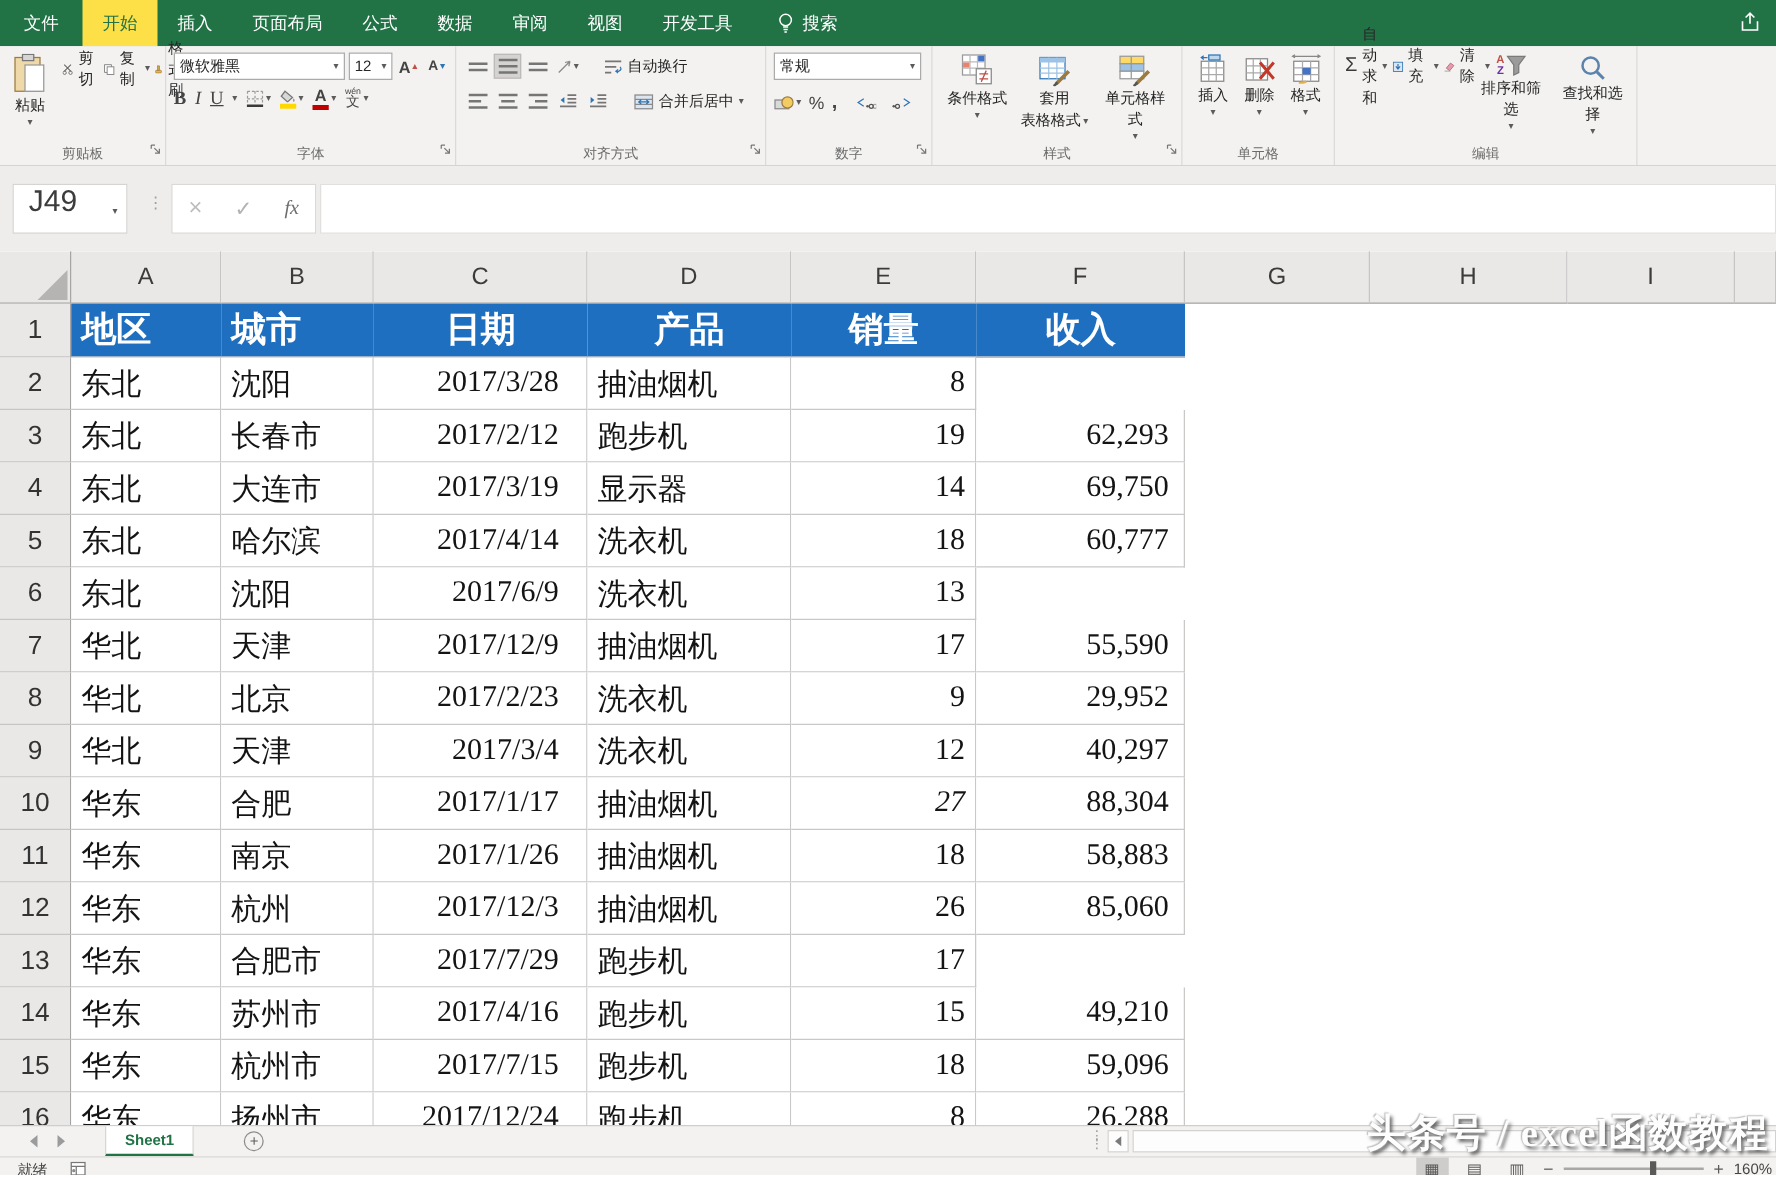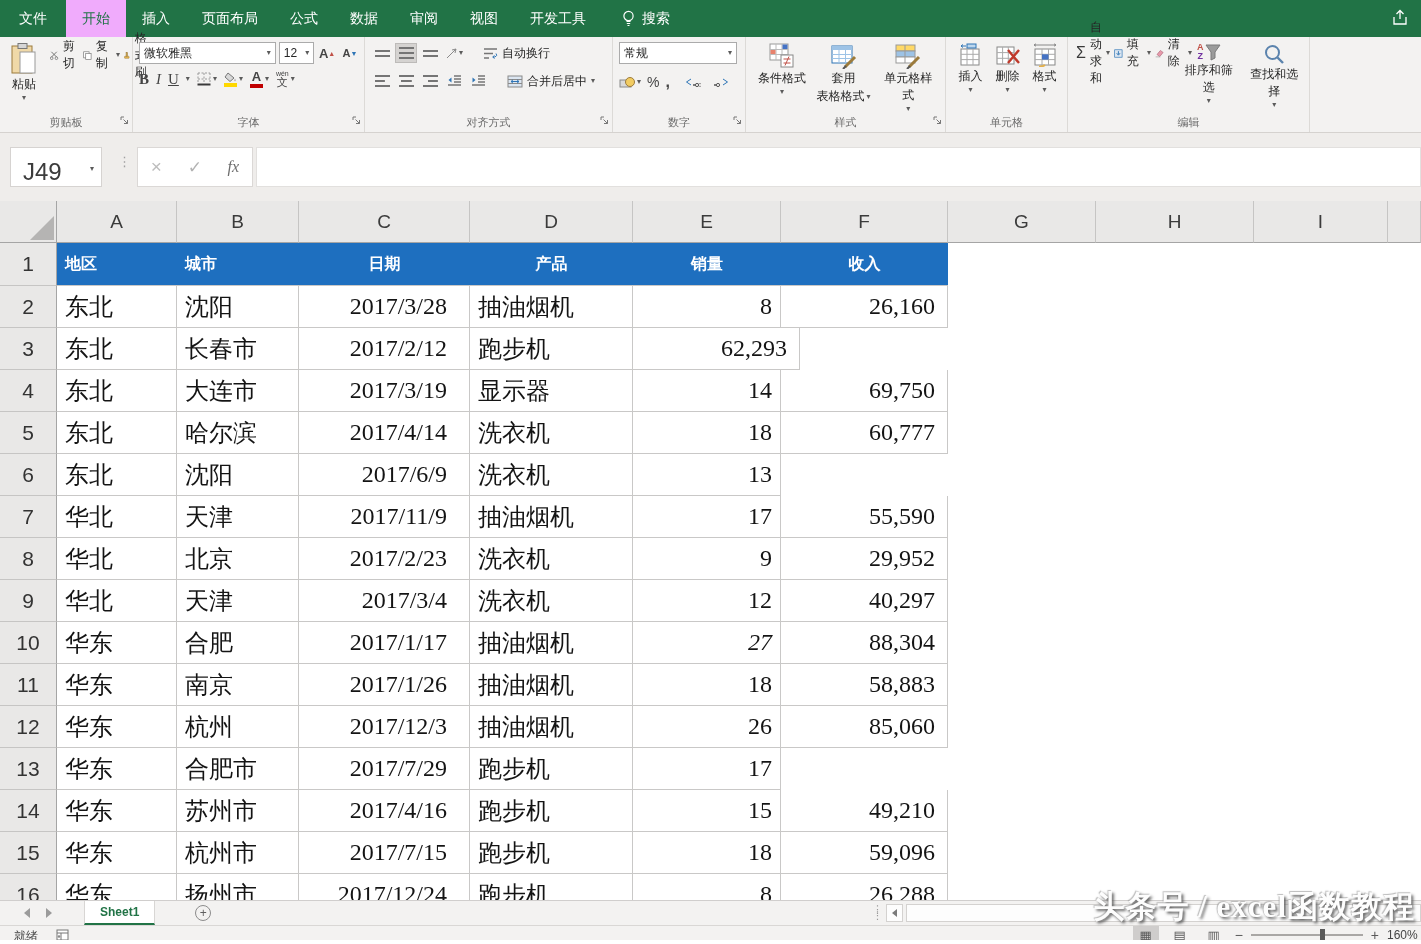--- a/index.html
+++ b/index.html
@@ -5,21 +5,21 @@
   * { box-sizing: border-box; margin: 0; padding: 0; }
   html,body { width:1421px; height:944px; overflow:hidden; }
   body { font-family:"Liberation Sans", sans-serif; background:#fff; position:relative; }
   #screen { position:absolute; inset:0; width:1421px; height:940px; overflow:hidden; background:#fff; }
 
   
   .tabs-bar { position:absolute; top:0; left:0; width:100%; height:37px; background:#217346; display:flex; align-items:stretch; }
   .tabs-list { display:flex; align-items:stretch; }
   .rtab { color:#fff; font-size:14px; padding:0 16px; display:flex; align-items:center; cursor:default; }
   .rtab.file { padding:0 19px; }
-  .rtab.active { background:#f0abfc; color:#217346; }
+  .rtab.active { background:#fde047; color:#217346; }
   .search-tab { display:flex; align-items:center; gap:7px; color:#fff; font-size:14px; margin-left:20px; }
   .share-btn { position:absolute; right:12px; top:9px; }
 
   
   .ribbon { position:absolute; top:37px; left:0; width:100%; height:96px; background:#f3f2f1; border-bottom:1px solid #d5d2cf; display:flex; }
   .rgroup { position:relative; border-right:1px solid #dcdad7; padding:5px 4px 17px 6px; flex:none; }
   .rgroup-label { position:absolute; bottom:2px; left:0; right:0; text-align:center; font-size:11px; color:#6b6b6b; }
   .launcher { position:absolute; right:3px; bottom:3px; }
   .rcol { display:flex; flex-direction:row; }
   .rrow { display:flex; align-items:center; }
@@ -42,42 +42,42 @@
   .acolor { font-size:13px; font-weight:bold; color:#444; line-height:1; display:inline-flex; flex-direction:column; align-items:center; }
   .acolor .bar { width:13px; height:4px; margin-top:1px; }
   .phon { display:inline-flex; flex-direction:column; align-items:center; line-height:1; color:#444; }
   .phon .top { font-size:7px; } .phon .bot { font-size:11px; }
   .sigma { font-size:16px; color:#3a3a3a; }
   .sortAZ { display:inline-flex; flex-direction:column; line-height:1; font-size:9px; font-weight:bold; }
   .sortAZ .a { color:#c05046; } .sortAZ .z { color:#7030a0; }
 
   
   .fbar { position:absolute; top:133px; left:0; width:100%; height:68px; background:#efedeb; }
-  .namebox { position:absolute; left:10px; top:14px; width:92px; height:40px; background:#fff; border:1px solid #d6d3d1; display:flex; align-items:flex-end; font-size:24px; color:#3c3c3c; padding-left:12px; }
+  .namebox { position:absolute; left:10px; top:14px; width:92px; height:40px; background:#fff; border:1px solid #d6d3d1; display:flex; align-items:flex-start; font-size:24px; color:#3c3c3c; padding-left:12px; }
   .namebox .dd { position:absolute; right:7px; top:17px; }
   .fbar-dots { position:absolute; left:118px; top:26px; color:#a0a0a0; font-size:13px; letter-spacing:0; line-height:0.45; }
   .fbar-btns { position:absolute; left:137px; top:14px; width:116px; height:40px; background:#fff; border:1px solid #dbd8d6; display:flex; align-items:center; justify-content:space-around; }
   .fx-cancel { color:#bdbdbd; font-size:19px; }
   .fx-enter { color:#b3b3b3; font-size:17px; }
   .fx-fx { font-family:"Liberation Serif",serif; font-style:italic; font-size:16px; color:#6d6d6d; }
   .finput { position:absolute; left:256px; top:14px; right:0; height:40px; background:#fff; border:1px solid #e2e0de; }
 
   
   .grid { position:absolute; top:201px; left:0; width:1421px; height:699px; background:#fff; overflow:hidden; }
   .colhdrs { display:flex; height:42px; }
   .corner { width:57px; height:100%; background:#e9e8e7; border-right:1px solid #a5a5a5; border-bottom:1px solid #a5a5a5; position:relative; flex:none; }
   .corner::after { content:""; position:absolute; right:2px; bottom:2px; width:0; height:0; border-left:24px solid transparent; border-bottom:24px solid #b5b4b3; }
   .chcell { background:#e9e8e7; border-right:1px solid #c6c5c4; border-bottom:1px solid #a5a5a5; display:flex; align-items:center; justify-content:center; font-size:19px; color:#3b3b3b; flex:none; height:100%; }
   .grows { position:relative; }
   .grow { display:flex; height:42px; }
   .grow.first { height:43px; }
   .rowhdr { width:57px; background:#e9e8e7; border-right:1px solid #a5a5a5; border-bottom:1px solid #c6c5c4; display:flex; align-items:center; justify-content:center; font-size:21px; color:#333; flex:none; height:100%; }
   .cell { height:100%; display:flex; align-items:center; font-family:"Liberation Serif","DejaVu Serif",serif; font-size:24px; color:#141414; overflow:hidden; flex:none; }
   .cell.bordered { border-right:1px solid #c9c8c7; border-bottom:1px solid #c9c8c7; background:#fff; }
-  .cell.hdrblue { background:#1e6fbf; color:#fff; font-family:"Liberation Sans",sans-serif; font-weight:bold; font-size:16px; border-right:none; border-bottom:1px solid #c9c8c7; }
+  .cell.hdrblue { background:#1e6fbf; color:#fff; font-family:"Liberation Sans",sans-serif; font-weight:bold; font-size:28px; border-right:none; border-bottom:1px solid #c9c8c7; }
   .al { justify-content:flex-start; padding-left:8px; }
   .ac { justify-content:center; }
   .ar { justify-content:flex-end; }
   .pr22 { padding-right:22px; } .pr8 { padding-right:8px; } .pr12 { padding-right:12px; }
 
   
   .sheetbar { position:absolute; top:900px; left:0; width:100%; height:25px; background:#f3f2f1; border-top:1px solid #d0cecd; display:flex; align-items:center; }
   .navtri { width:0; height:0; border-top:5px solid transparent; border-bottom:5px solid transparent; }
   .navtri.left { border-right:6px solid #9b9b9b; margin-left:24px; }
   .navtri.right { border-left:6px solid #9b9b9b; margin-left:16px; }
@@ -530,32 +530,32 @@
           <div class="cell" style="width: 134px;"></div>
           <div class="cell" style="width: 33px;"></div>
         </div>
         <div class="grow">
           <div class="rowhdr">2</div>
           <div class="cell bordered al" style="width: 120px;">东北</div>
           <div class="cell bordered al" style="width: 122px;">沈阳</div>
           <div class="cell bordered ar pr22" style="width: 171px;">2017/3/28</div>
           <div class="cell bordered al" style="width: 163px;">抽油烟机</div>
           <div class="cell bordered ar pr8" style="width: 148px;">8</div>
-          <div class="cell bordered ar pr12" style="width: 167px;">26,160</div>
           <div class="cell" style="width: 148px;"></div>
           <div class="cell" style="width: 158px;"></div>
           <div class="cell" style="width: 134px;"></div>
           <div class="cell" style="width: 33px;"></div>
         </div>
         <div class="grow">
           <div class="rowhdr">3</div>
           <div class="cell bordered al" style="width: 120px;">东北</div>
           <div class="cell bordered al" style="width: 122px;">长春市</div>
           <div class="cell bordered ar pr22" style="width: 171px;">2017/2/12</div>
           <div class="cell bordered al" style="width: 163px;">跑步机</div>
+          <div class="cell bordered ar pr8" style="width: 148px;">19</div>
           <div class="cell bordered ar pr12" style="width: 167px;">62,293</div>
           <div class="cell" style="width: 148px;"></div>
           <div class="cell" style="width: 158px;"></div>
           <div class="cell" style="width: 134px;"></div>
           <div class="cell" style="width: 33px;"></div>
         </div>
         <div class="grow">
           <div class="rowhdr">4</div>
           <div class="cell bordered al" style="width: 120px;">东北</div>
           <div class="cell bordered al" style="width: 122px;">大连市</div>
@@ -590,21 +590,21 @@
           <div class="cell bordered ar pr8" style="width: 148px;">13</div>
           <div class="cell" style="width: 148px;"></div>
           <div class="cell" style="width: 158px;"></div>
           <div class="cell" style="width: 134px;"></div>
           <div class="cell" style="width: 33px;"></div>
         </div>
         <div class="grow">
           <div class="rowhdr">7</div>
           <div class="cell bordered al" style="width: 120px;">华北</div>
           <div class="cell bordered al" style="width: 122px;">天津</div>
-          <div class="cell bordered ar pr22" style="width: 171px;">2017/11/9</div>
+          <div class="cell bordered ar pr22" style="width: 171px;">2017/12/9</div>
           <div class="cell bordered al" style="width: 163px;">抽油烟机</div>
           <div class="cell bordered ar pr8" style="width: 148px;">17</div>
           <div class="cell bordered ar pr12" style="width: 167px;">55,590</div>
           <div class="cell" style="width: 148px;"></div>
           <div class="cell" style="width: 158px;"></div>
           <div class="cell" style="width: 134px;"></div>
           <div class="cell" style="width: 33px;"></div>
         </div>
         <div class="grow">
           <div class="rowhdr">8</div>

